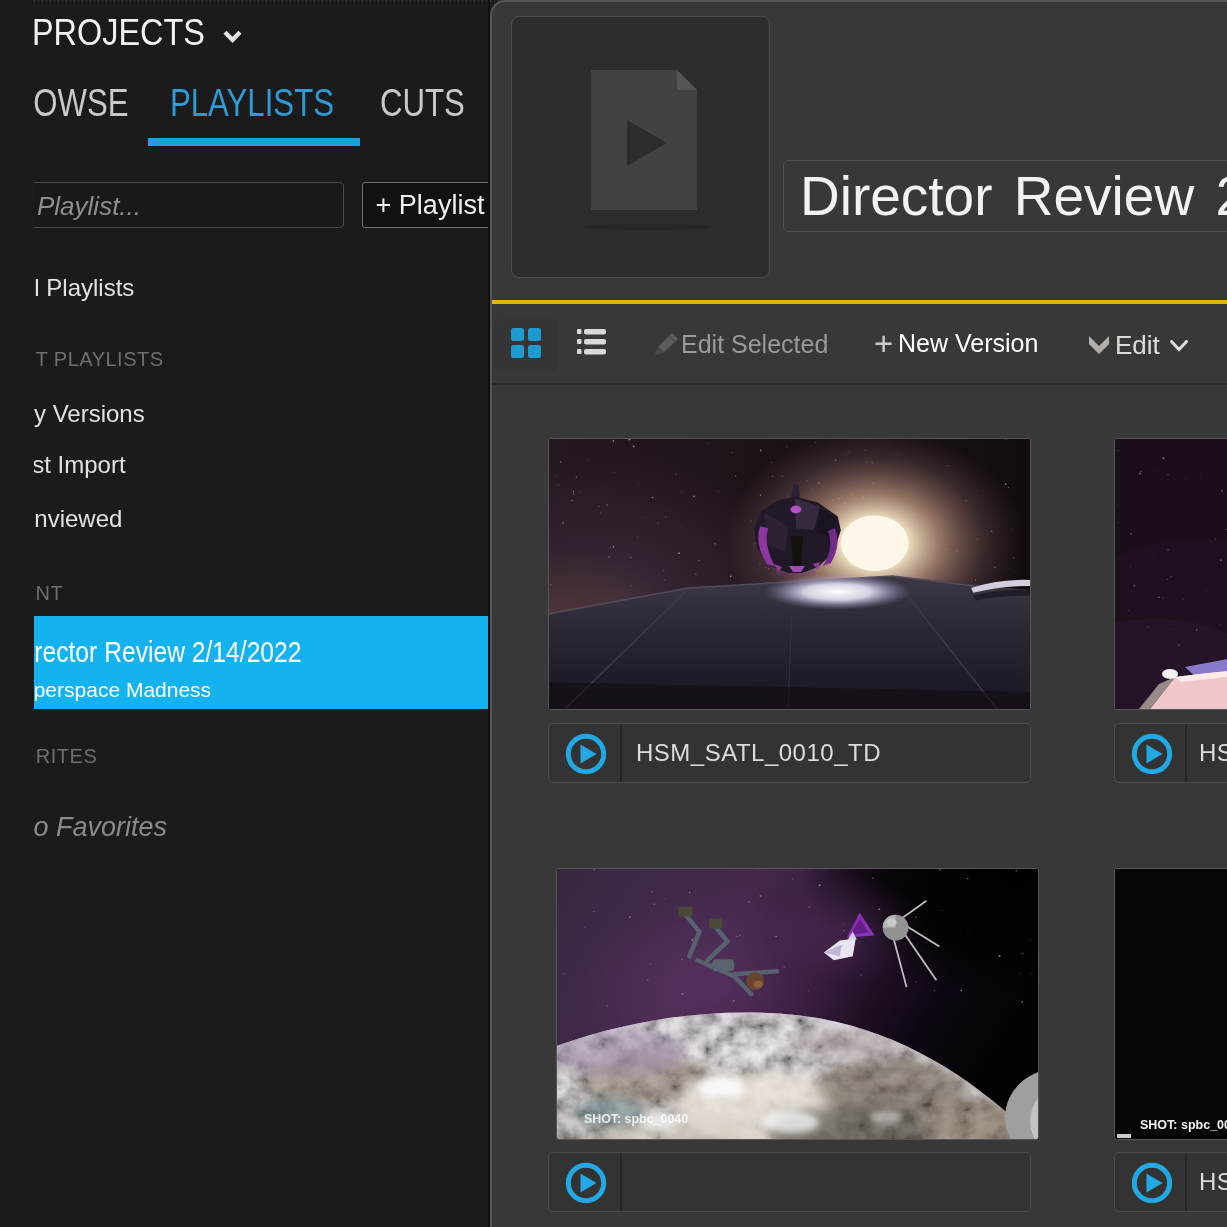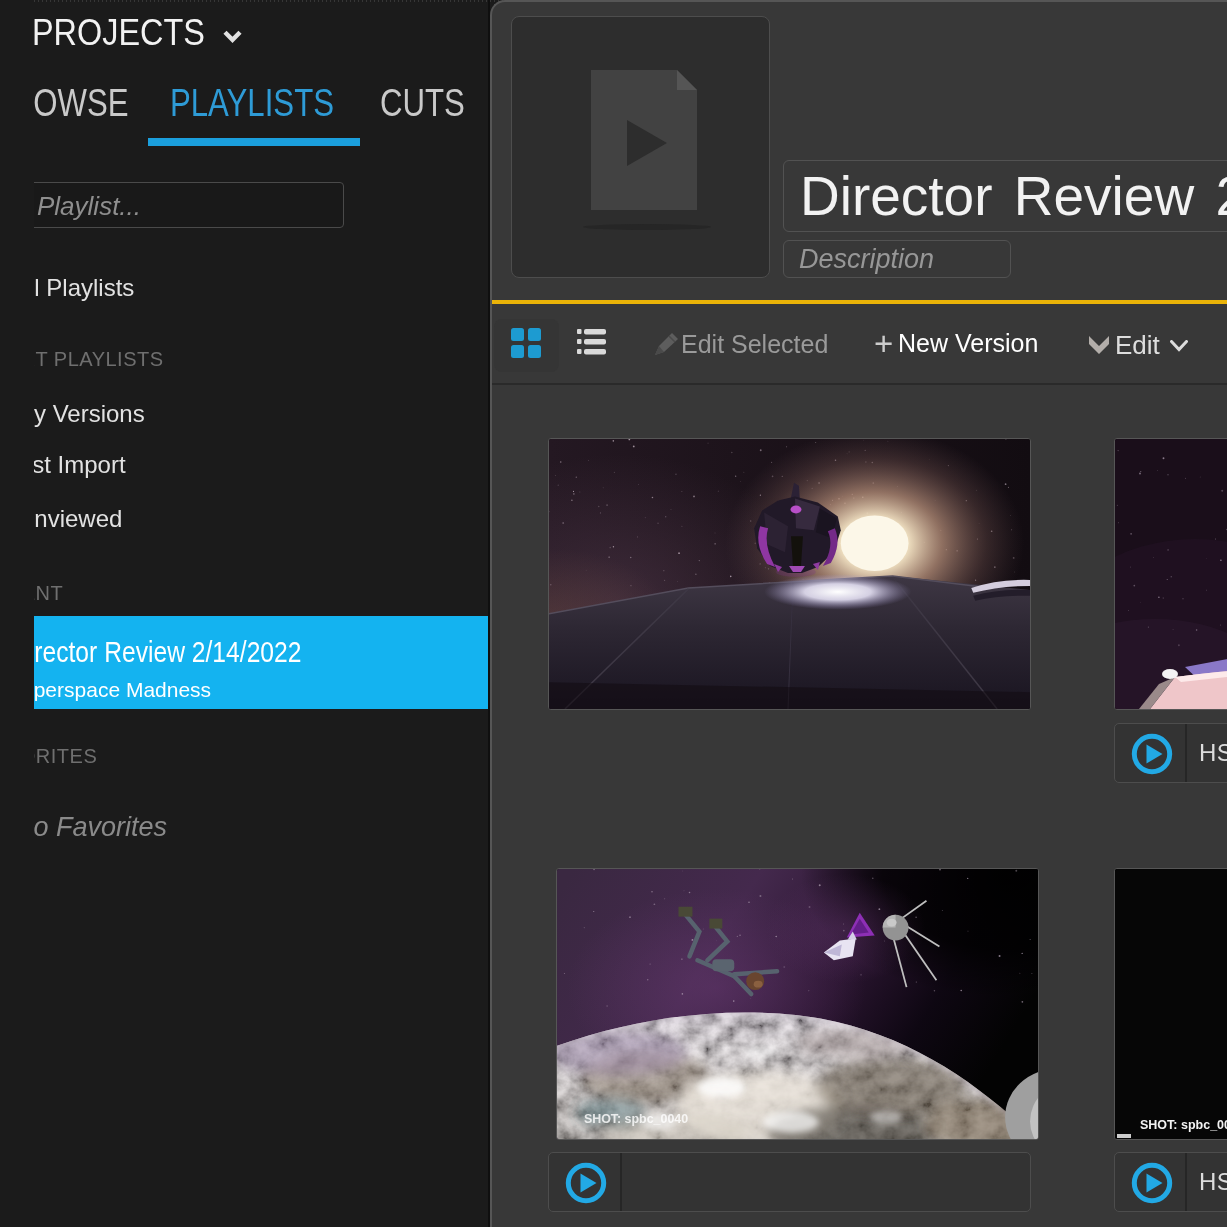--- a/index.html
+++ b/index.html
@@ -47,20 +47,21 @@
   <svg class="abs" style="left:189px;top:30px" width="19" height="13" viewBox="0 0 19 13">
       <path d="M2 2.2 L9.5 9.8 L17 2.2" fill="none" stroke="#e2e2e2" stroke-width="4.4" stroke-linecap="butt" stroke-linejoin="miter"></path>
     </svg>
   <div class="tab" style="left:-44px">BROWSE</div>
   <div class="tab" style="left:136px;color:#2e9bd6">PLAYLISTS</div>
   <div class="tab" style="left:346px">CUTS</div>
   <div id="tab-underline"></div>
   <div id="search">
       <span>Playlist...</span>
     </div>
+  <div id="plbtn">+ Playlist</div>
   <div class="nav" style="left:-21px; top:274px">All Playlists</div>
   <div class="navhead" style="left:-58px; top:348px">SMART PLAYLISTS</div>
   <div class="nav" style="left:-20px; top:400px">My Versions</div>
   <div class="nav" style="left:-28.5px; top:451px">Last Import</div>
   <div class="nav" style="left:-17px; top:505px">Unviewed</div>
   <div class="navhead" style="left:-56px; top:582px">RECENT</div>
   <div id="selrow">
     <div class="t1">Director Review 2/14/2022</div>
     <div class="t2">Hyperspace Madness</div>
   </div>
@@ -72,23 +73,20 @@
   <div id="thumbbox">
     <svg class="abs" style="left:64px;top:53px" width="140" height="162" viewBox="-15 0 140 162">
       <path d="M0 0 L86 0 L106 20 L106 140 L0 140 Z" fill="#424242"></path>
       <path d="M86 0 L86 20 L106 20 Z" fill="#555555"></path>
       <path d="M36 50 L76 73 L36 96 Z" fill="#2d2d2d"></path>
       <ellipse cx="56" cy="157" rx="64" ry="3" fill="#262626"></ellipse>
     </svg>
   </div>
   <div id="title-input">
       <span>Director Review 2/14/2022</span>
-    </div>
-  <div id="desc-input">
-      <span>Description</span>
     </div>
   <div id="toolbar">
     <div id="gridbtn">
       <svg class="abs" style="left:17px;top:9px" width="30" height="30" viewBox="0 0 30 30">
         <rect x="0" y="0" width="13" height="13" rx="2.5" fill="#1d9bd1"></rect>
         <rect x="17" y="0" width="13" height="13" rx="2.5" fill="#1d9bd1"></rect>
         <rect x="0" y="17" width="13" height="13" rx="2.5" fill="#1d9bd1"></rect>
         <rect x="17" y="17" width="13" height="13" rx="2.5" fill="#1d9bd1"></rect>
       </svg>
     </div>
@@ -310,20 +308,28 @@
         <path d="M287 90 Q 294 106 283 125 L 275 128 Q 287 108 280 93 Z" fill="#742a88"></path>
         <path d="M243 98 L255 98 L253 128 L245 128 Z" fill="#13110c"></path>
         <path d="M241 128 L257 128 L253 134 L245 134 Z" fill="#a04ab4"></path>
         <path d="M226 126 L234 129 L230 134 Z" fill="#8f3ba0"></path>
         <path d="M265 126 L272 124 L270 132 Z" fill="#8f3ba0"></path>
         <ellipse cx="248" cy="71" rx="5.5" ry="4" fill="#b84fc8"></ellipse>
       </g>
 
     </svg>
   </div>
+  <div class="labelbar" style="left:56px; top:721px;">
+    <svg class="playbtn" width="42" height="42" viewBox="0 0 42 42">
+      <circle cx="21" cy="21" r="17.7" fill="none" stroke="#22a9e5" stroke-width="5"></circle>
+      <path d="M15.5 11.5 L31.5 21 L15.5 30.5 Z" fill="#22a9e5"></path>
+    </svg>
+    <div class="sep"></div>
+    <div class="name">HSM_SATL_0010_TD</div>
+  </div>
 
   <div class="thumb" style="left:622px; top:436px; width:483px;">
     <svg width="481" height="270" viewBox="0 0 481 270" preserveAspectRatio="none">
       <rect width="481" height="270" fill="#1a0e1a"></rect>
       <ellipse cx="80" cy="200" rx="140" ry="100" fill="#2c182f" opacity="0.3"></ellipse>
       <ellipse cx="40" cy="250" rx="120" ry="70" fill="#301b33" opacity="0.4"></ellipse>
       <g id="stars2" fill="#b9a9bb">
           <circle cx="351.0" cy="123.9" r="0.93" opacity="0.49"></circle>
           <circle cx="58.1" cy="190.5" r="0.51" opacity="0.23"></circle>
           <circle cx="196.7" cy="65.1" r="0.86" opacity="0.68"></circle>

